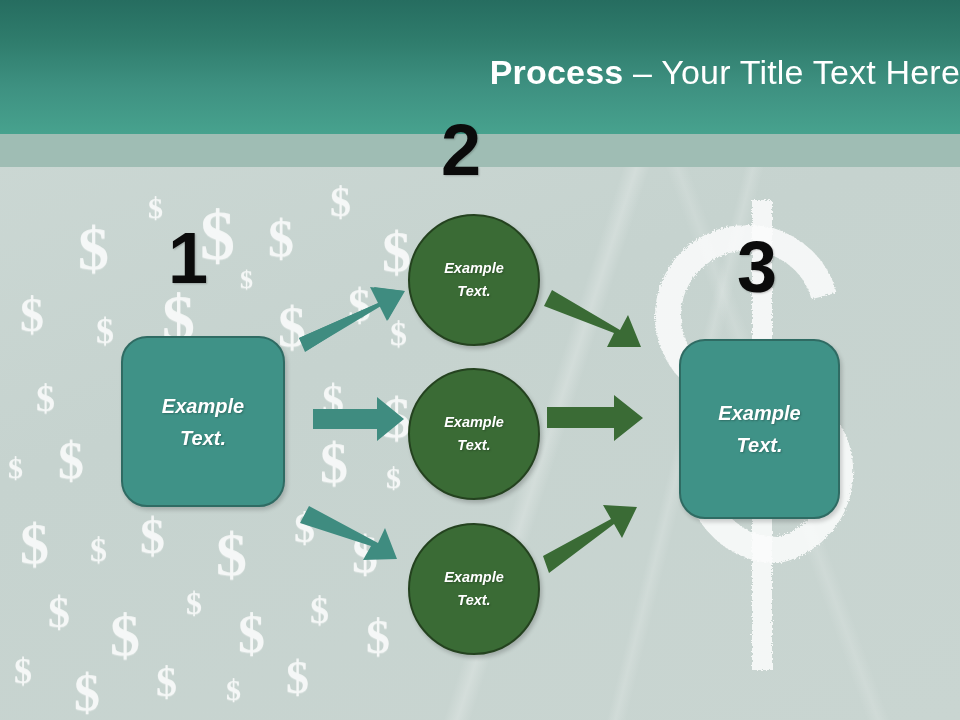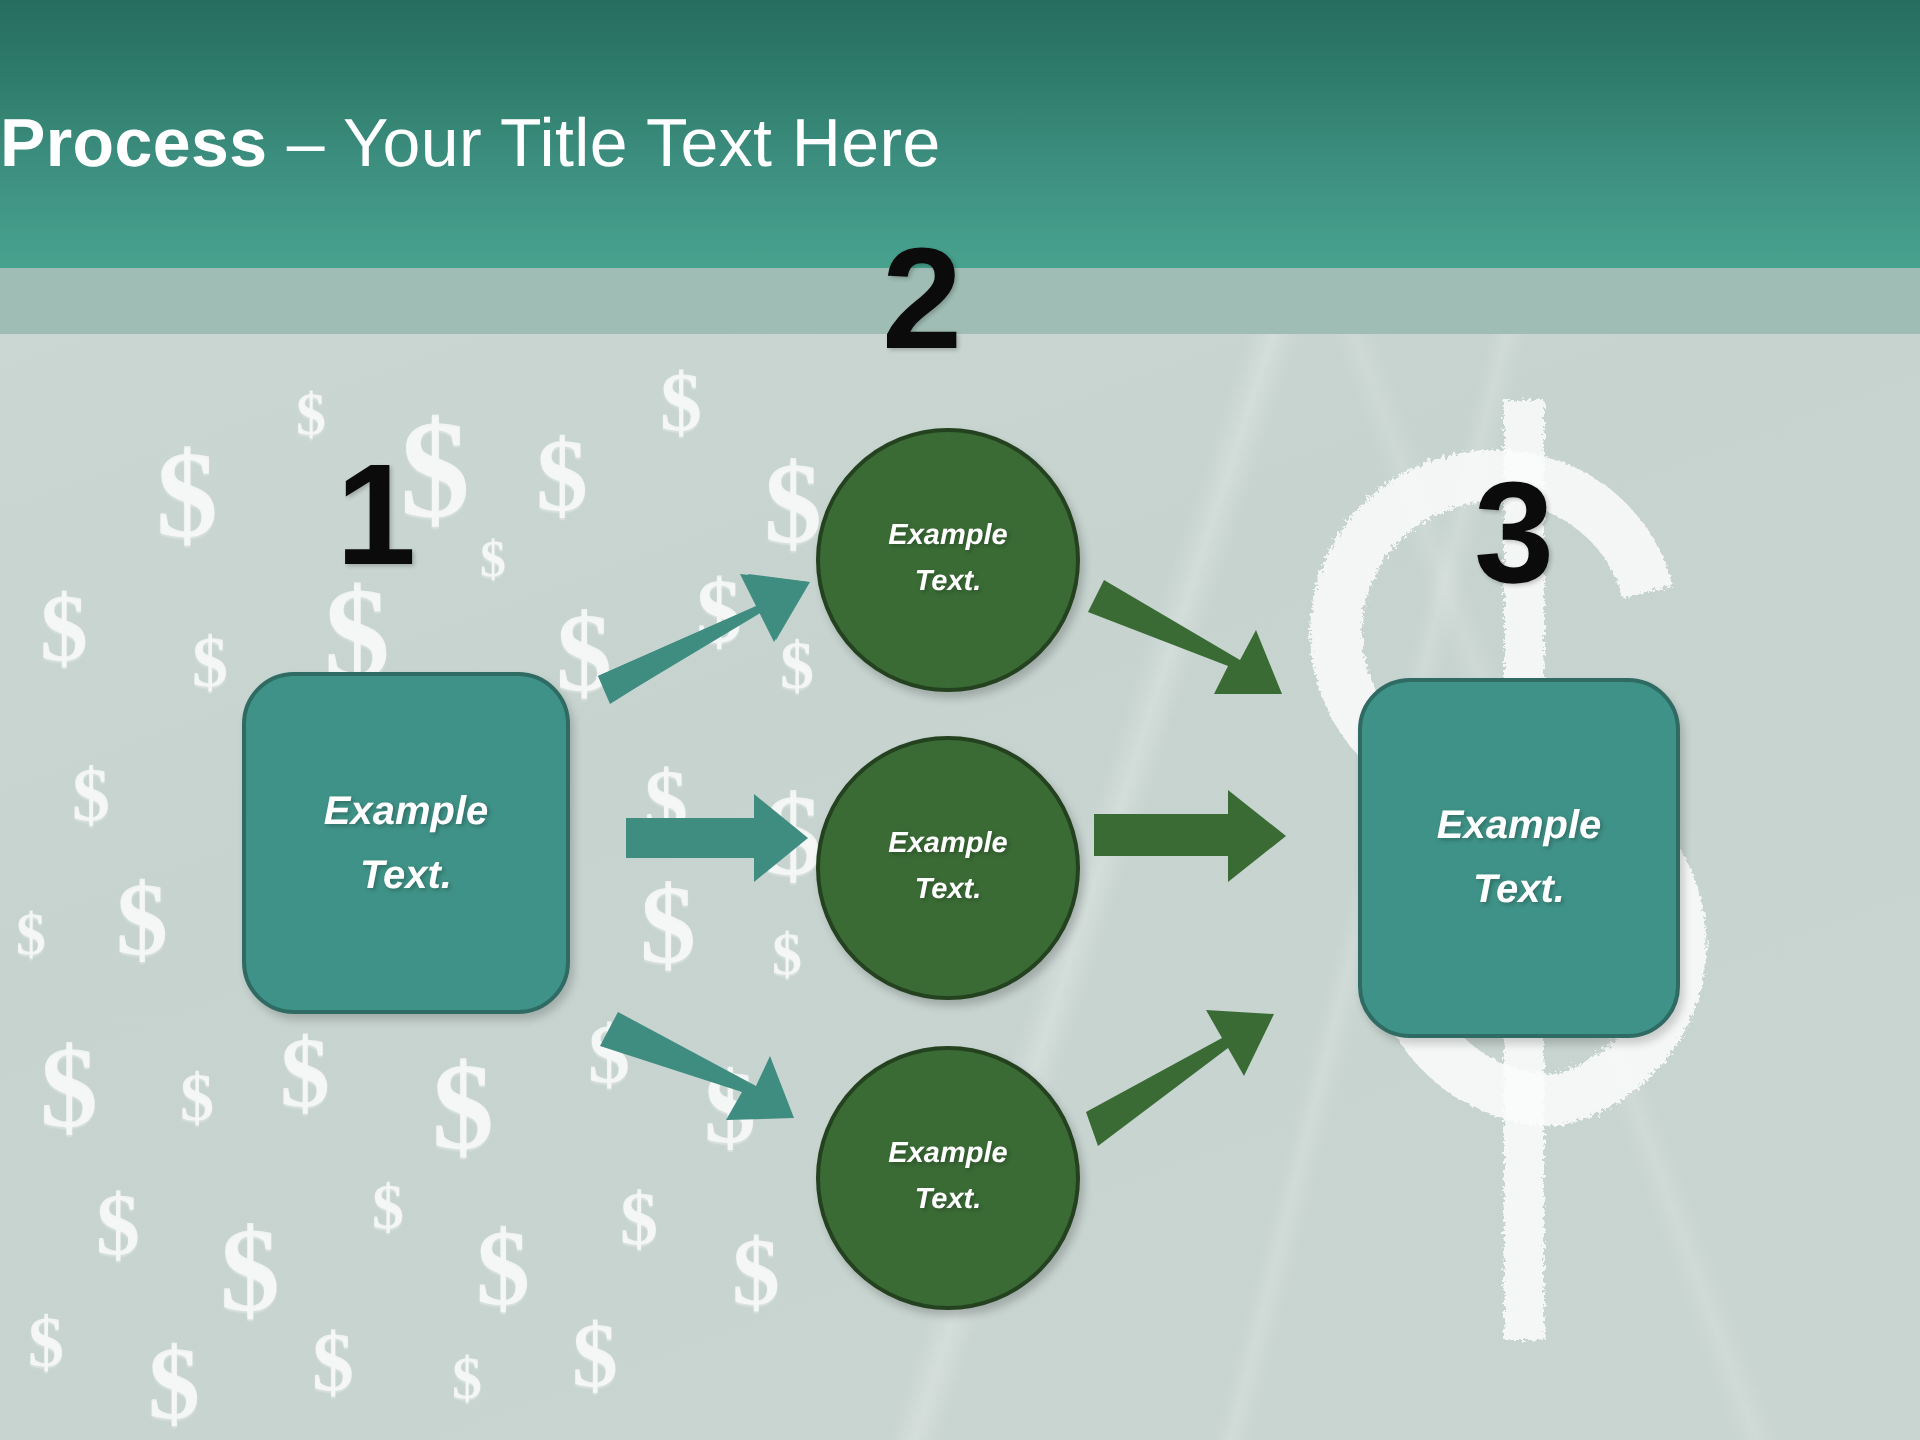--- a/index.html
+++ b/index.html
@@ -45,21 +45,21 @@
     position: absolute;
     left: 0; top: 134px;
     width: 960px; height: 33px;
     background: #9fbdb4;
   }
 
   .slide-title {
     position: absolute;
     left: 0; top: 52px;
     width: 960px;
-    text-align: left;
+    text-align: right;
     color: #ffffff;
     font-size: 34px;
     line-height: 40px;
     letter-spacing: 0.2px;
     white-space: nowrap;
   }
   .slide-title .bold { font-weight: bold; }
   .slide-title .light { font-weight: normal; }
 
   

